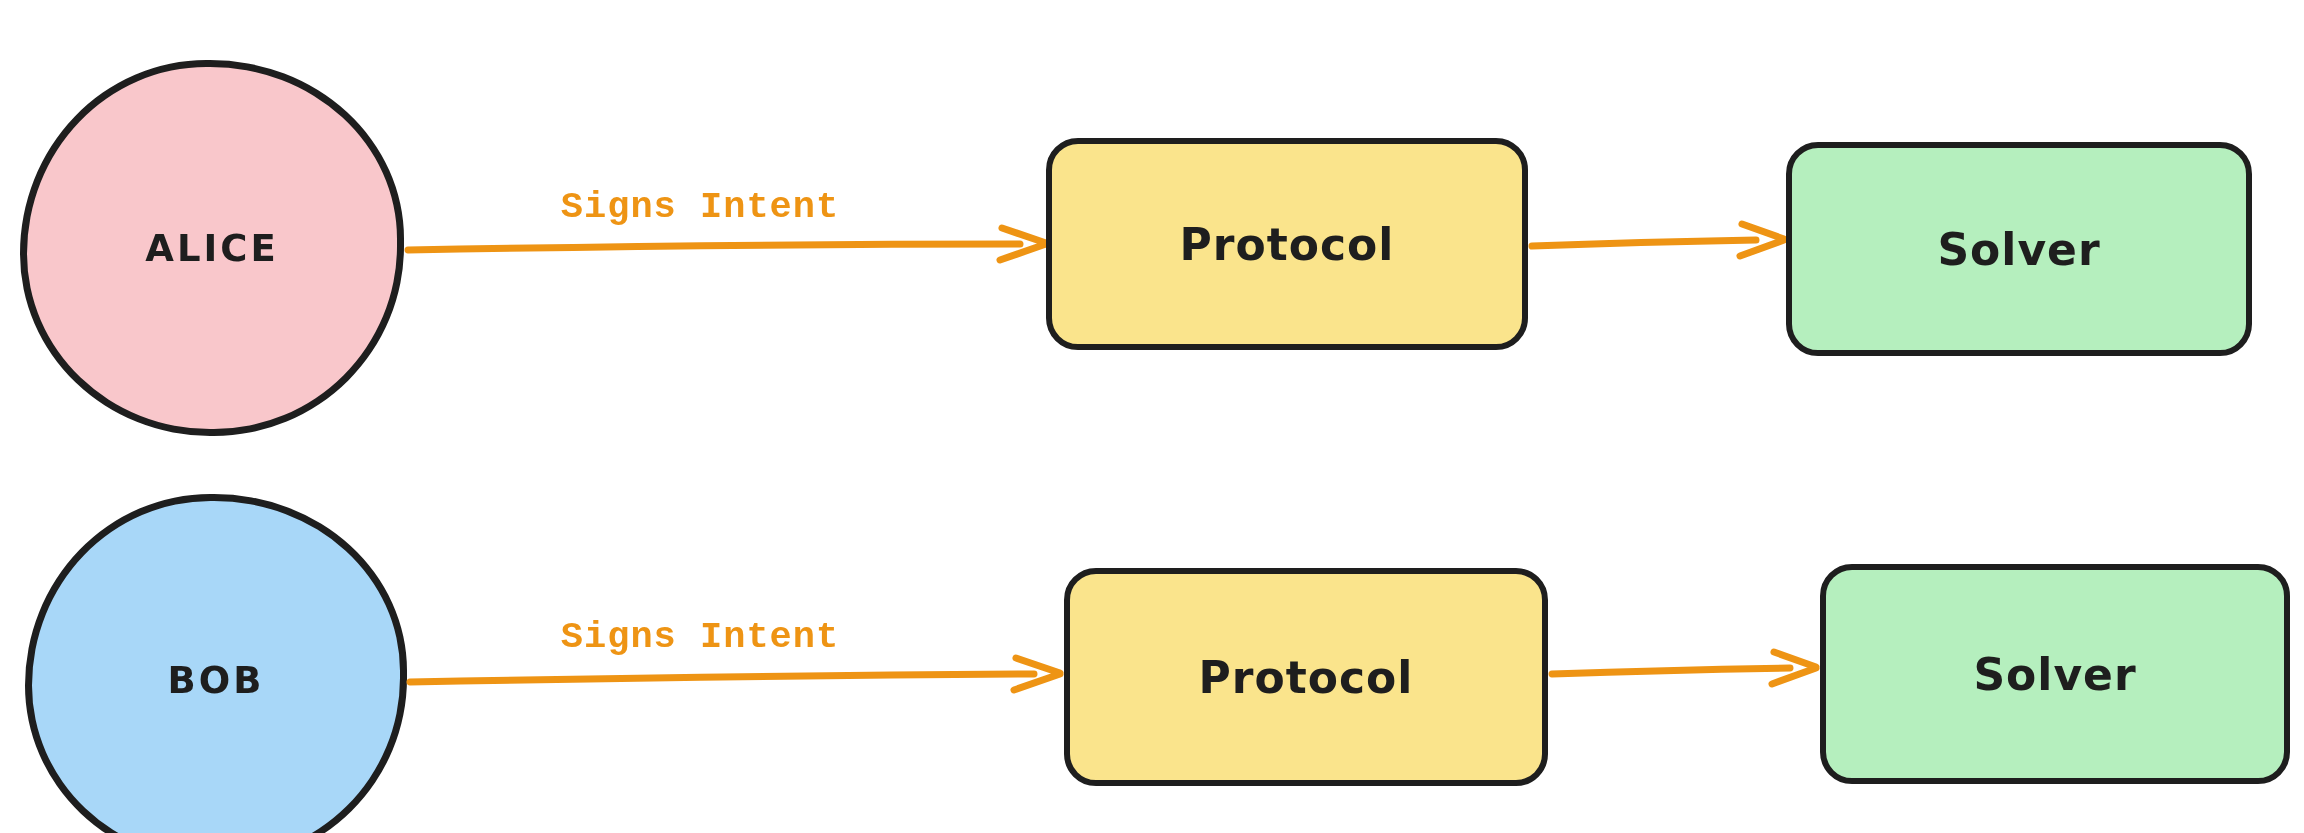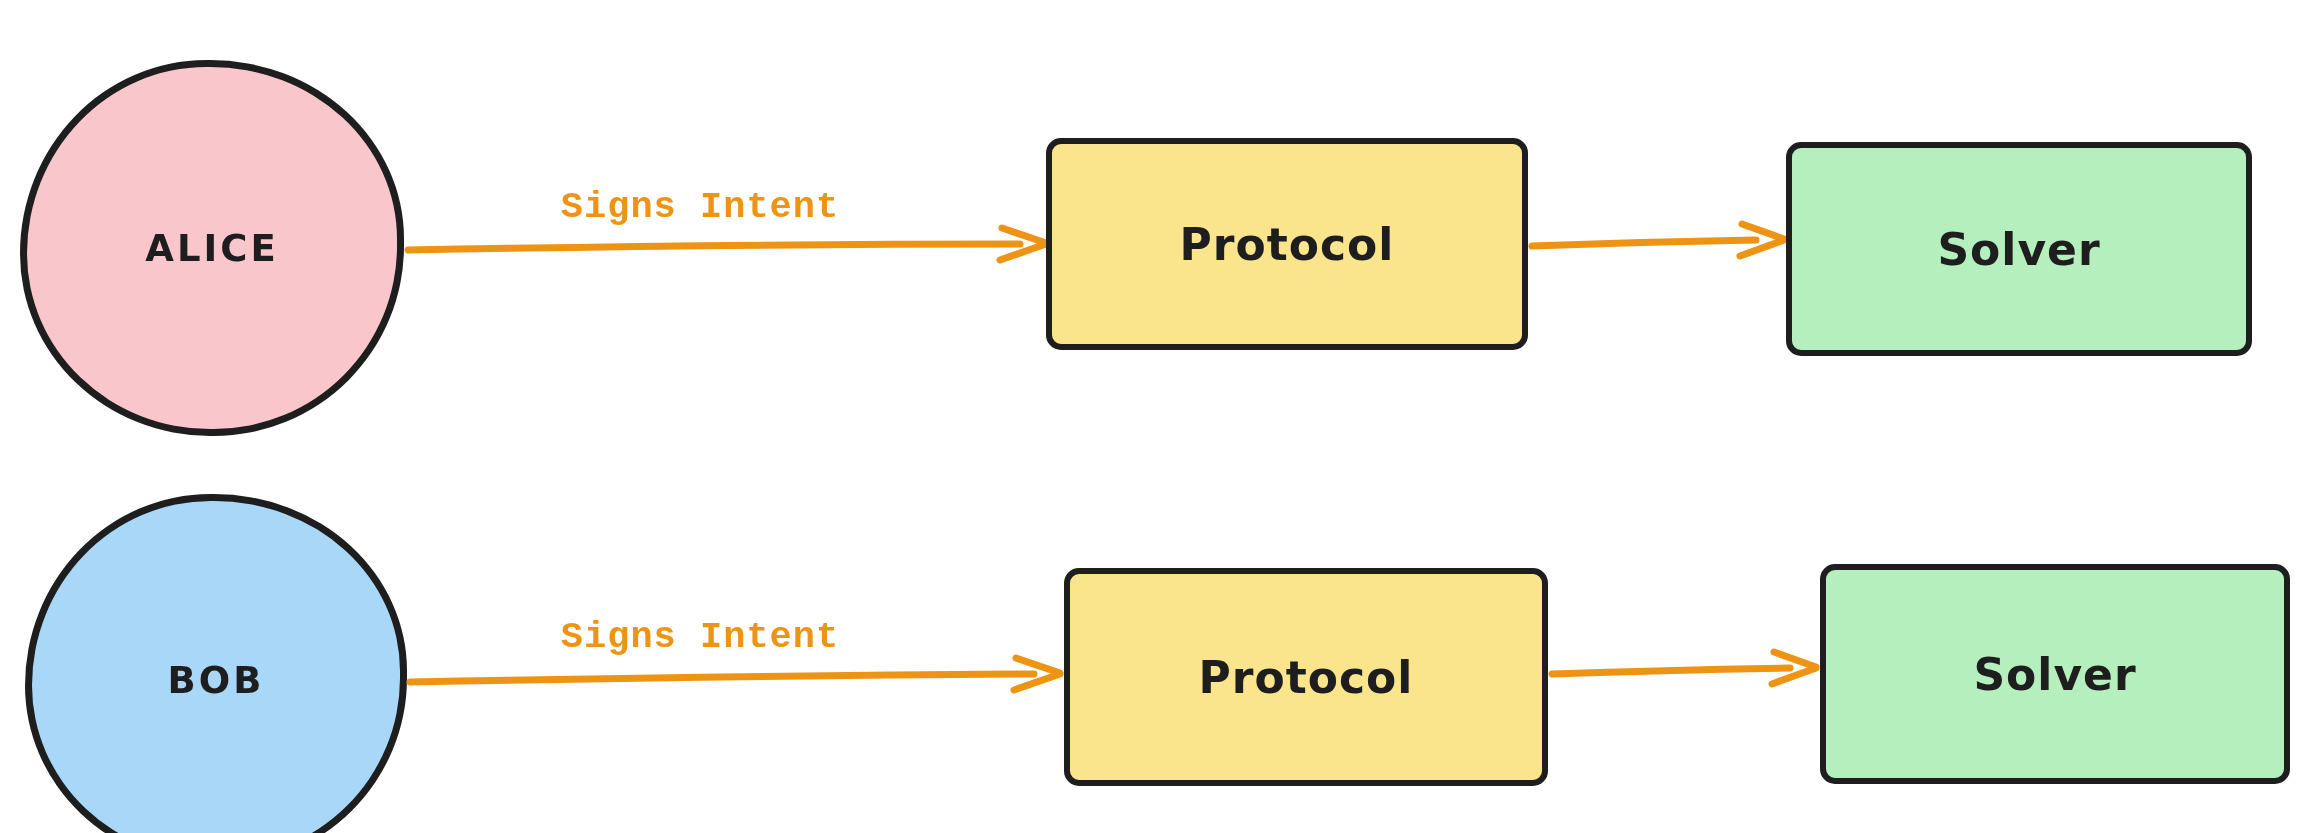--- a/index.html
+++ b/index.html
@@ -23,21 +23,21 @@
     justify-content: center;
     box-sizing: border-box;
     border: 6px solid var(--stroke, #1e1e1e);
     color: var(--stroke, #1e1e1e);
   }
   .circle {
     border-width: 7px;
     border-radius: 49% 51% 50% 50% / 52% 48% 51% 49%;
   }
   .rect {
-    border-radius: 15px;
+    border-radius: 32px;
   }
   .circle .node-label {
     font-size: 37px;
     font-weight: 600;
     letter-spacing: 3px;
   }
   .rect .node-label {
     font-size: 44px;
     font-weight: 600;
     letter-spacing: 1px;

